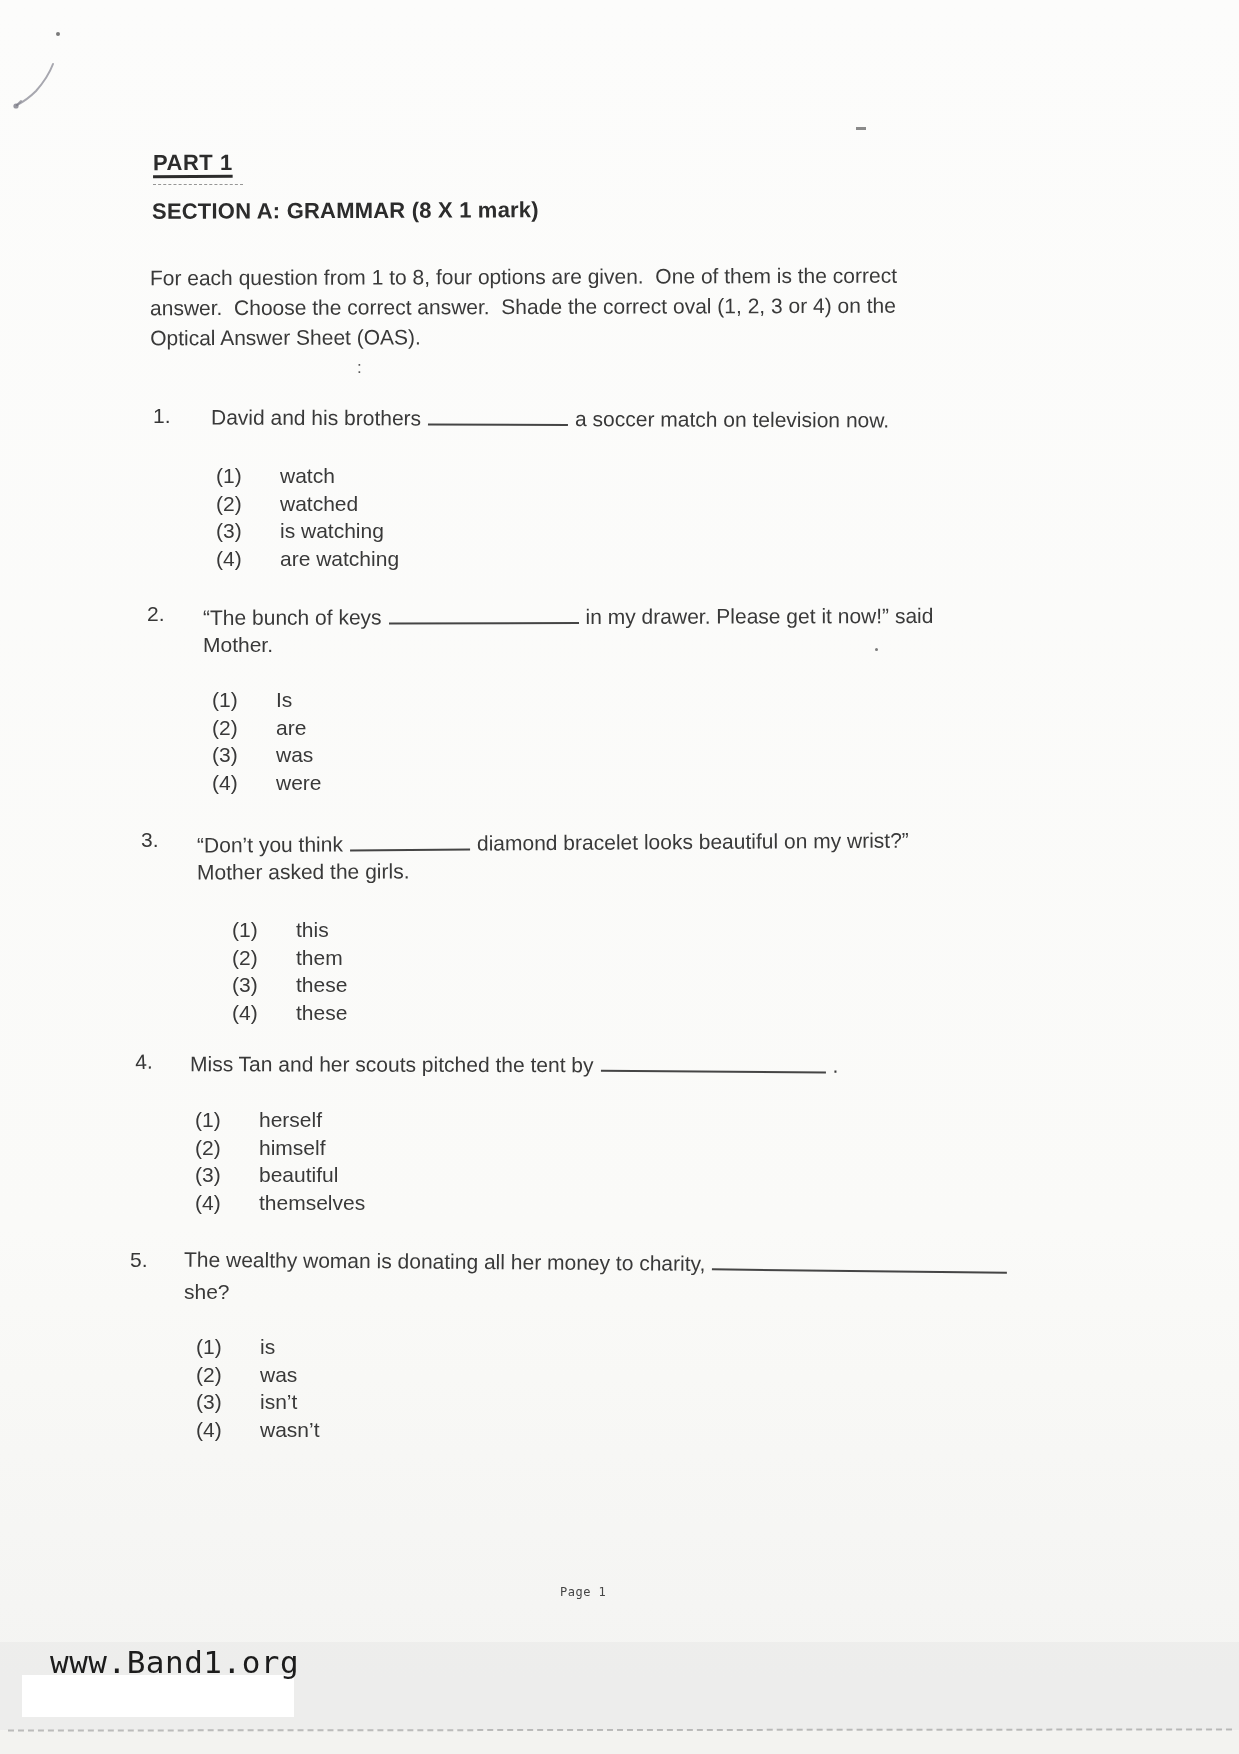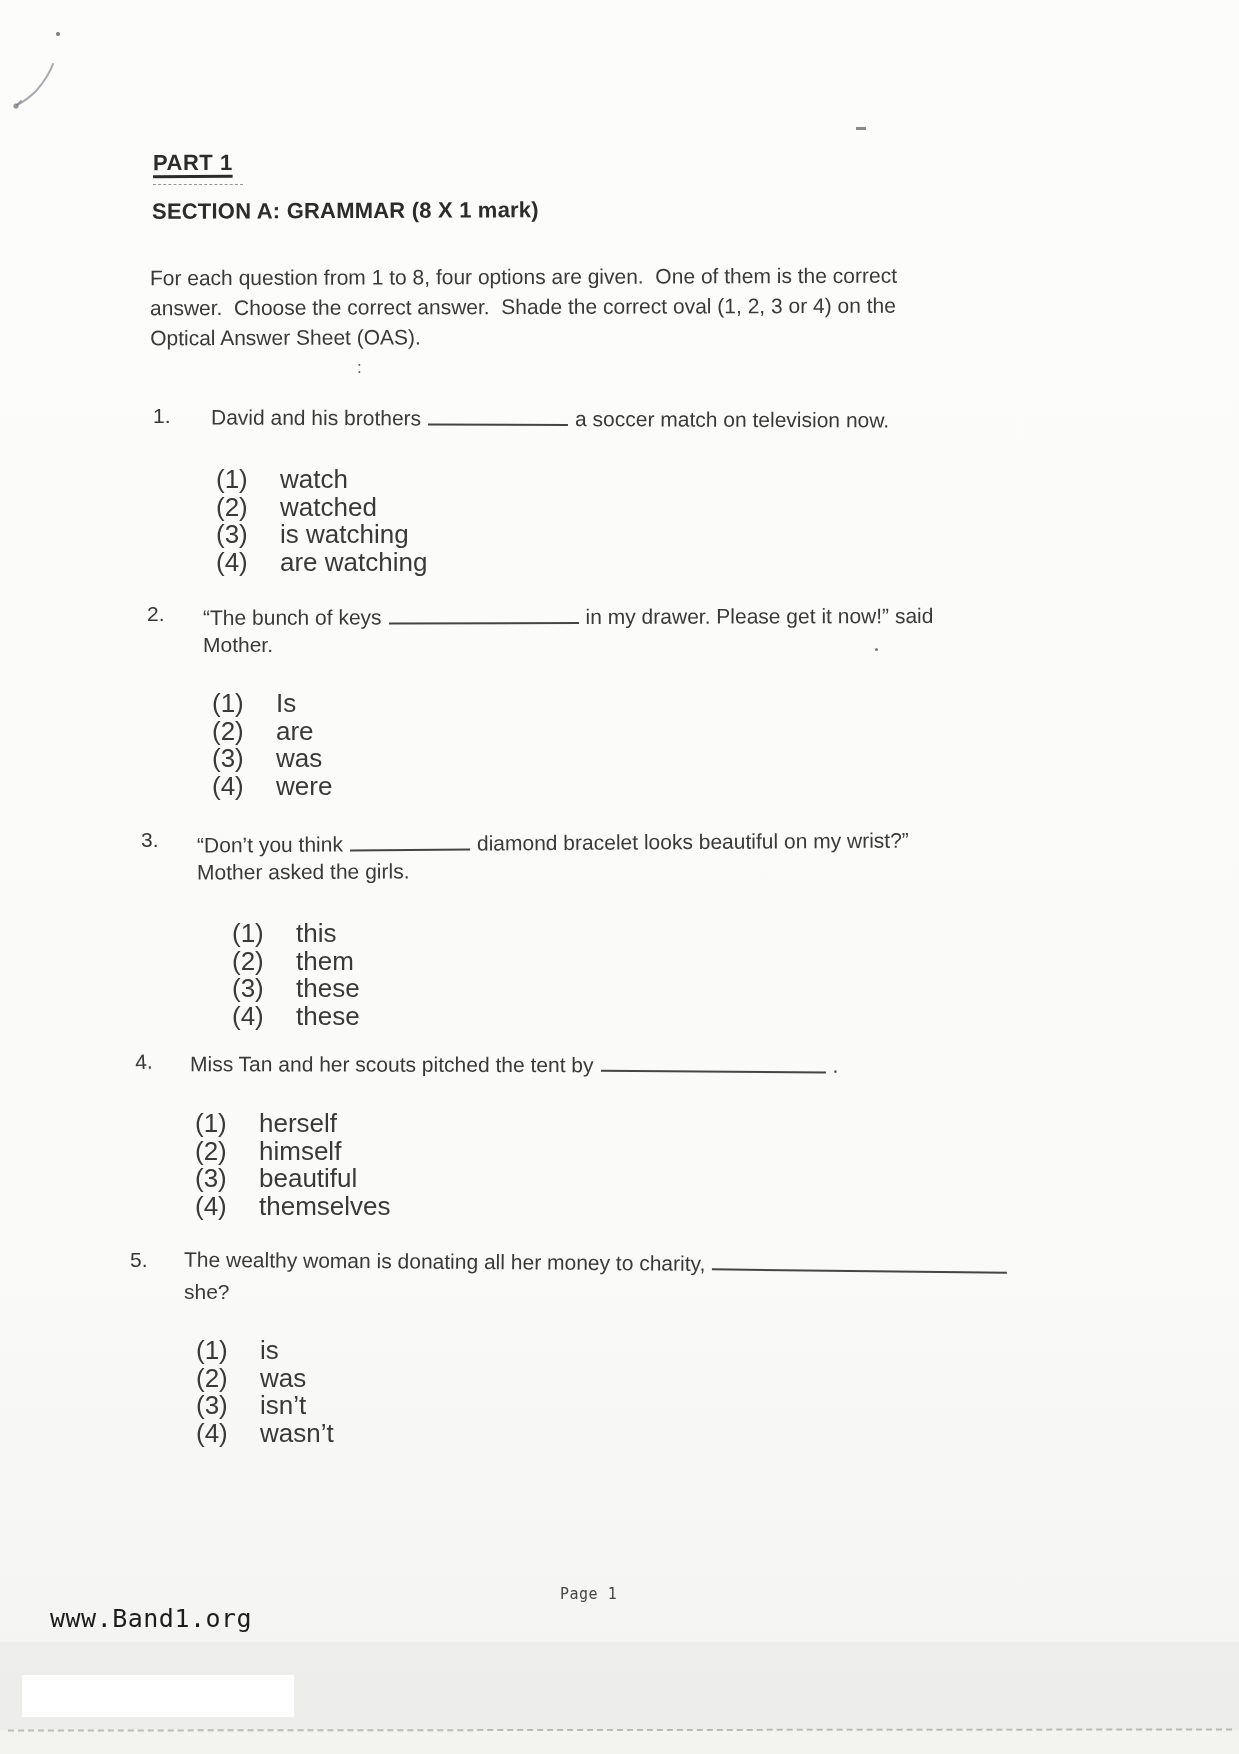--- a/index.html
+++ b/index.html
@@ -26,36 +26,36 @@
     font-size:22px;font-weight:700;color:#2f2f2f;letter-spacing:.2px;
     transform:rotate(-0.25deg);white-space:pre;
   }
   .instructions{position:absolute;left:150px;top:262px;font-size:21px;line-height:30px;transform:rotate(-0.2deg);color:#3c3c3c;}
   .instructions div{white-space:pre;}
   .question{position:absolute;left:0;width:100%;height:0;}
   .qnum{position:absolute;top:0;font-size:21px;color:#3a3a3a;}
   .stem{position:absolute;top:0;font-size:21px;color:#3c3c3c;white-space:pre;}
   .stem2{position:absolute;font-size:21px;color:#3c3c3c;white-space:pre;}
   .blank{display:inline-block;height:20px;border-bottom:2px solid #474747;margin:0 7px;vertical-align:baseline;}
-  .opts{position:absolute;font-size:26px;color:#3c3c3c;}
+  .opts{position:absolute;font-size:21px;color:#3c3c3c;}
   .opt{height:27.5px;white-space:pre;}
   .onum{display:inline-block;width:64px;}
   .page-num{
     position:absolute;left:560px;top:1585px;
     font-family:"DejaVu Sans Mono","Liberation Mono",monospace;
-    font-size:15px;color:#474747;letter-spacing:.5px;text-align:right;
+    font-size:12px;color:#474747;letter-spacing:.5px;text-align:right;
   }
   .gray-band{position:absolute;left:0;top:1642px;width:100%;height:88px;background:#ebebe9;opacity:.75;}
   .gray-band-bottom{position:absolute;left:0;top:1731px;width:100%;height:23px;background:#f2f2f0;opacity:.7;}
   .dashed-line{position:absolute;left:8px;top:1729px;width:1224px;border-top:2px dashed rgba(120,120,120,.45);transform:rotate(-0.05deg);}
   .watermark-strip{position:absolute;left:22px;top:1675px;width:272px;height:42px;background:#ffffff;}
   .watermark{
-    position:absolute;left:50px;top:1604px;
+    position:absolute;left:50px;top:1644px;
     font-family:"DejaVu Sans Mono","Liberation Mono",monospace;
-    font-size:25px;color:#1c1c1c;letter-spacing:.5px;white-space:pre;
+    font-size:31px;color:#1c1c1c;letter-spacing:.5px;white-space:pre;
   }
   .speck-dot{position:absolute;background:#7a7a7a;border-radius:50%;}
   .speck-dash{position:absolute;background:#8a8a8a;}
   .colon-speck{position:absolute;left:357px;top:358px;font-size:17px;color:#5a5a5a;}
   .pen-mark{position:absolute;left:6px;top:56px;}
 </style>
 </head>
 <body>
 
 <div class="page">

